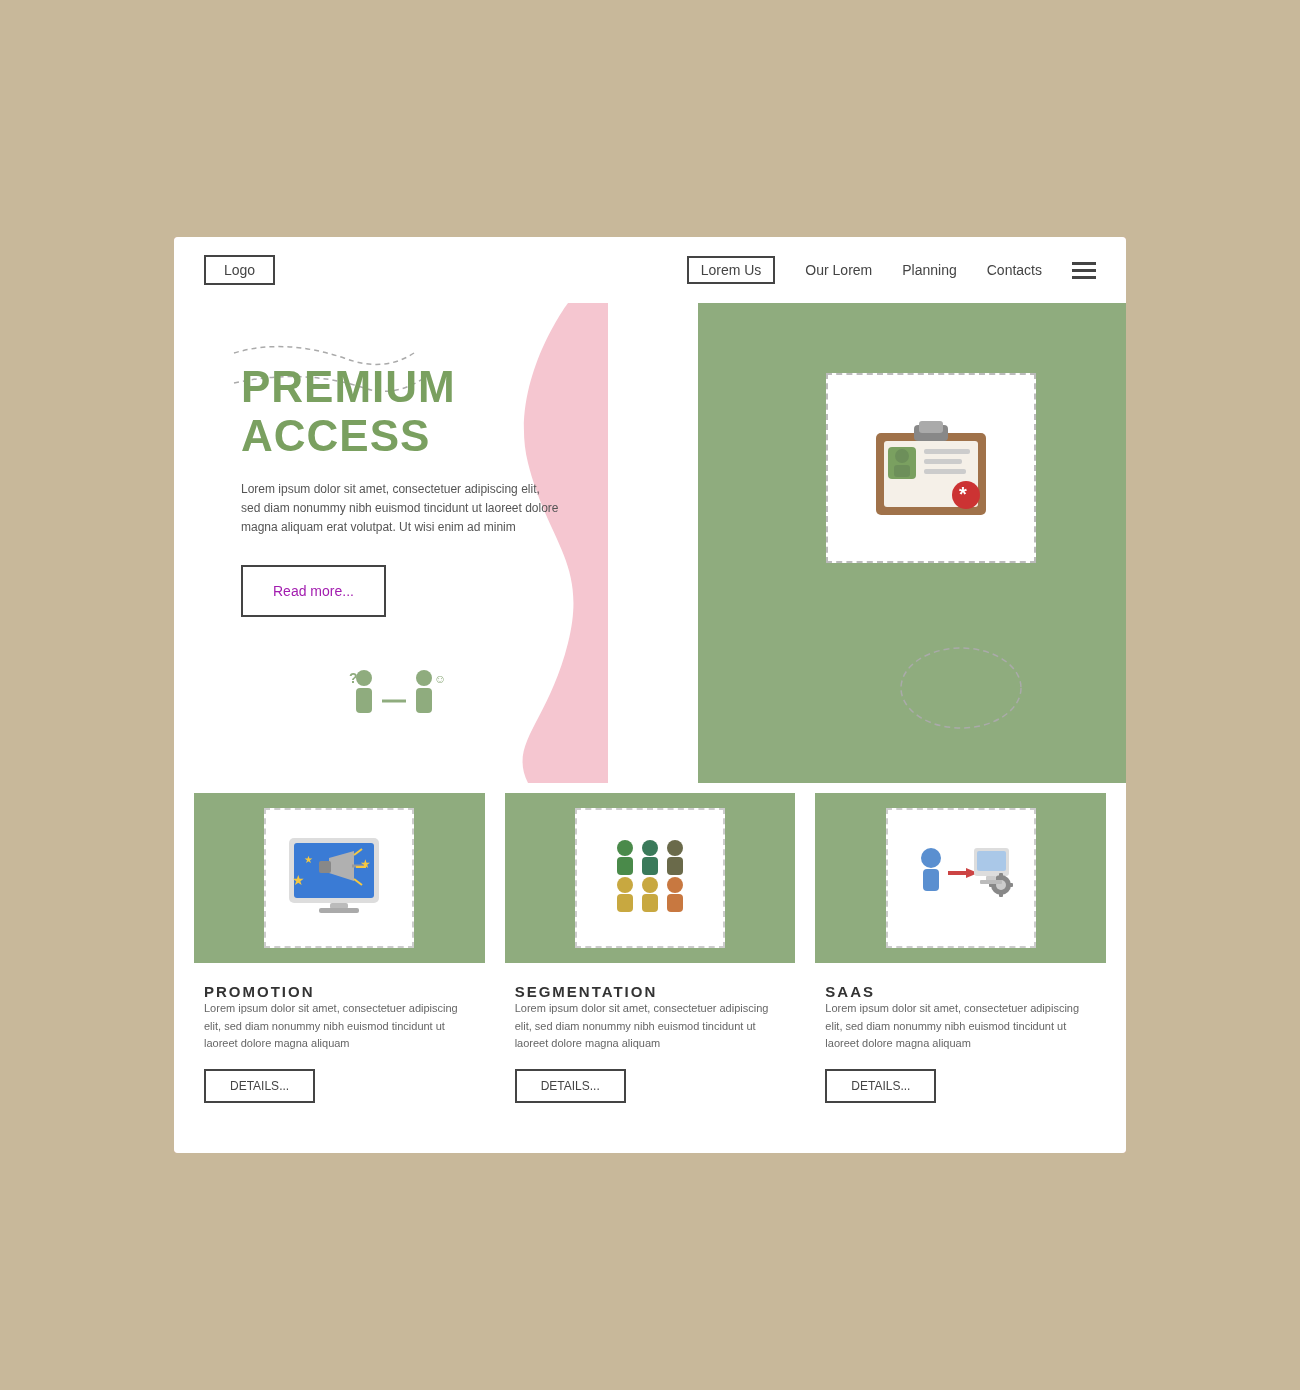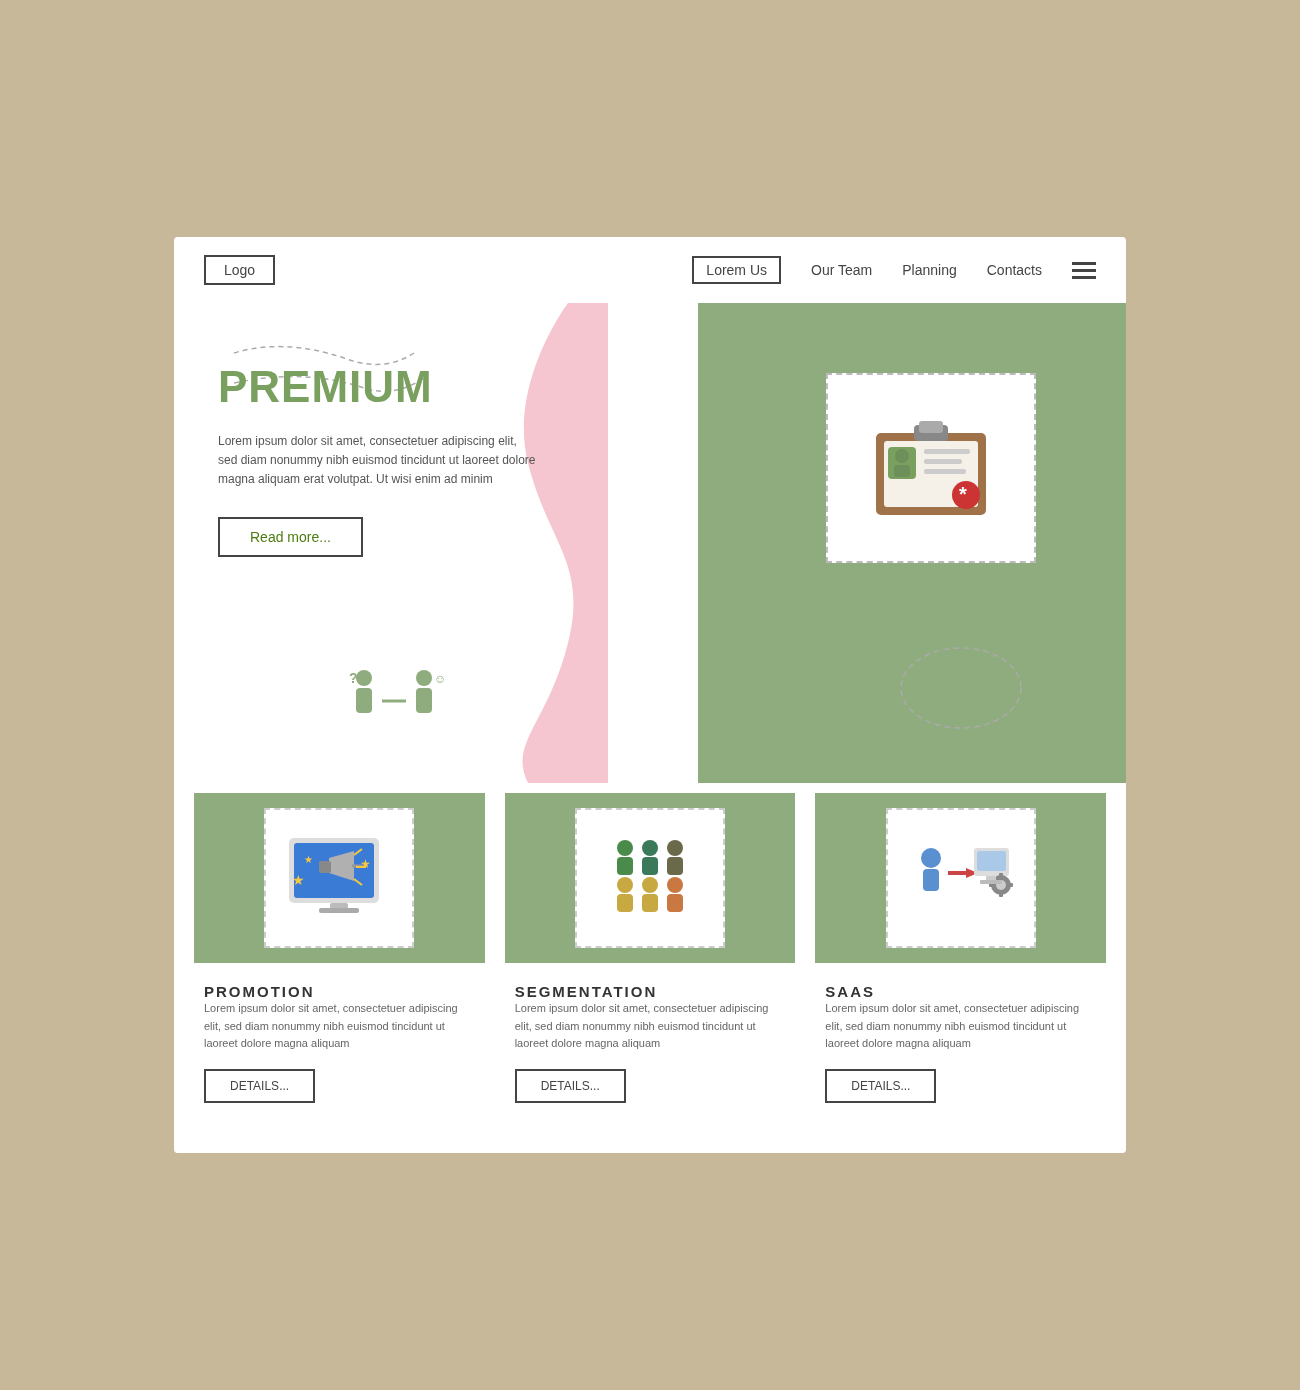--- a/index.html
+++ b/index.html
@@ -89,45 +89,45 @@
     .pink-wave {
       position: absolute;
       left: 33%;
       top: 0;
       width: 120px;
       height: 100%;
       z-index: 2;
     }
     .hero-content {
       position: absolute;
-      left: 44px;
+      left: 67px;
       top: 60px;
       z-index: 3;
       max-width: 320px;
     }
     .hero-title {
       font-size: 44px;
       font-weight: 900;
       color: #7aa060;
       line-height: 1.1;
       letter-spacing: 1px;
       margin-bottom: 20px;
     }
     .hero-desc {
       font-size: 12px;
       color: #555;
       line-height: 1.6;
       margin-bottom: 28px;
     }
     .read-more-btn {
       border: 2px solid #444;
-      padding: 10px 30px;
+      padding: 16px 30px;
       background: white;
       font-size: 14px;
-      color: #4d7c0f;
+      color: #a21caf;
       cursor: pointer;
       display: inline-block;
     }
     
     .people-illustration {
       position: absolute;
       bottom: 30px;
       left: 160px;
       z-index: 3;
       width: 120px;
@@ -222,21 +222,21 @@
   </style>
 </head>
 <body>
 
 <div class="page-wrapper">
 
   <div class="header">
     <div class="logo-box">Logo</div>
     <nav class="nav">
       <a class="nav-item active">Lorem Us</a>
-      <a class="nav-item">Our Team</a>
+      <a class="nav-item">Our Lorem</a>
       <a class="nav-item">Planning</a>
       <a class="nav-item">Contacts</a>
     </nav>
     <div class="hamburger">
       <span></span>
       <span></span>
       <span></span>
     </div>
   </div>
 
@@ -249,20 +249,21 @@
     </svg>
 
     <svg style="position:absolute;top:30px;left:50px;z-index:3;" width="200" height="80">
       <path d="M10,20 Q60,5 120,25 Q160,40 190,20" stroke="#aaa" stroke-width="1.5" stroke-dasharray="5,4" fill="none"></path>
       <path d="M10,50 Q80,35 140,55 Q170,65 200,45" stroke="#aaa" stroke-width="1.5" stroke-dasharray="5,4" fill="none"></path>
     </svg>
 
     <div class="hero-content">
       <div class="hero-title">
         <span>PREMIUM</span><br>
+        <span>ACCESS</span>
       </div>
       <p class="hero-desc">Lorem ipsum dolor sit amet, consectetuer adipiscing elit, sed diam nonummy nibh euismod tincidunt ut laoreet dolore magna aliquam erat volutpat. Ut wisi enim ad minim</p>
       <button class="read-more-btn">Read more...</button>
     </div>
 
     <div class="people-illustration">
       <svg class="people-scene-svg" viewBox="0 0 120 80" xmlns="http://www.w3.org/2000/svg">
 
         <circle cx="30" cy="15" r="8" fill="#8fac7e"></circle>
         <rect x="22" y="25" width="16" height="25" rx="4" fill="#8fac7e"></rect>

